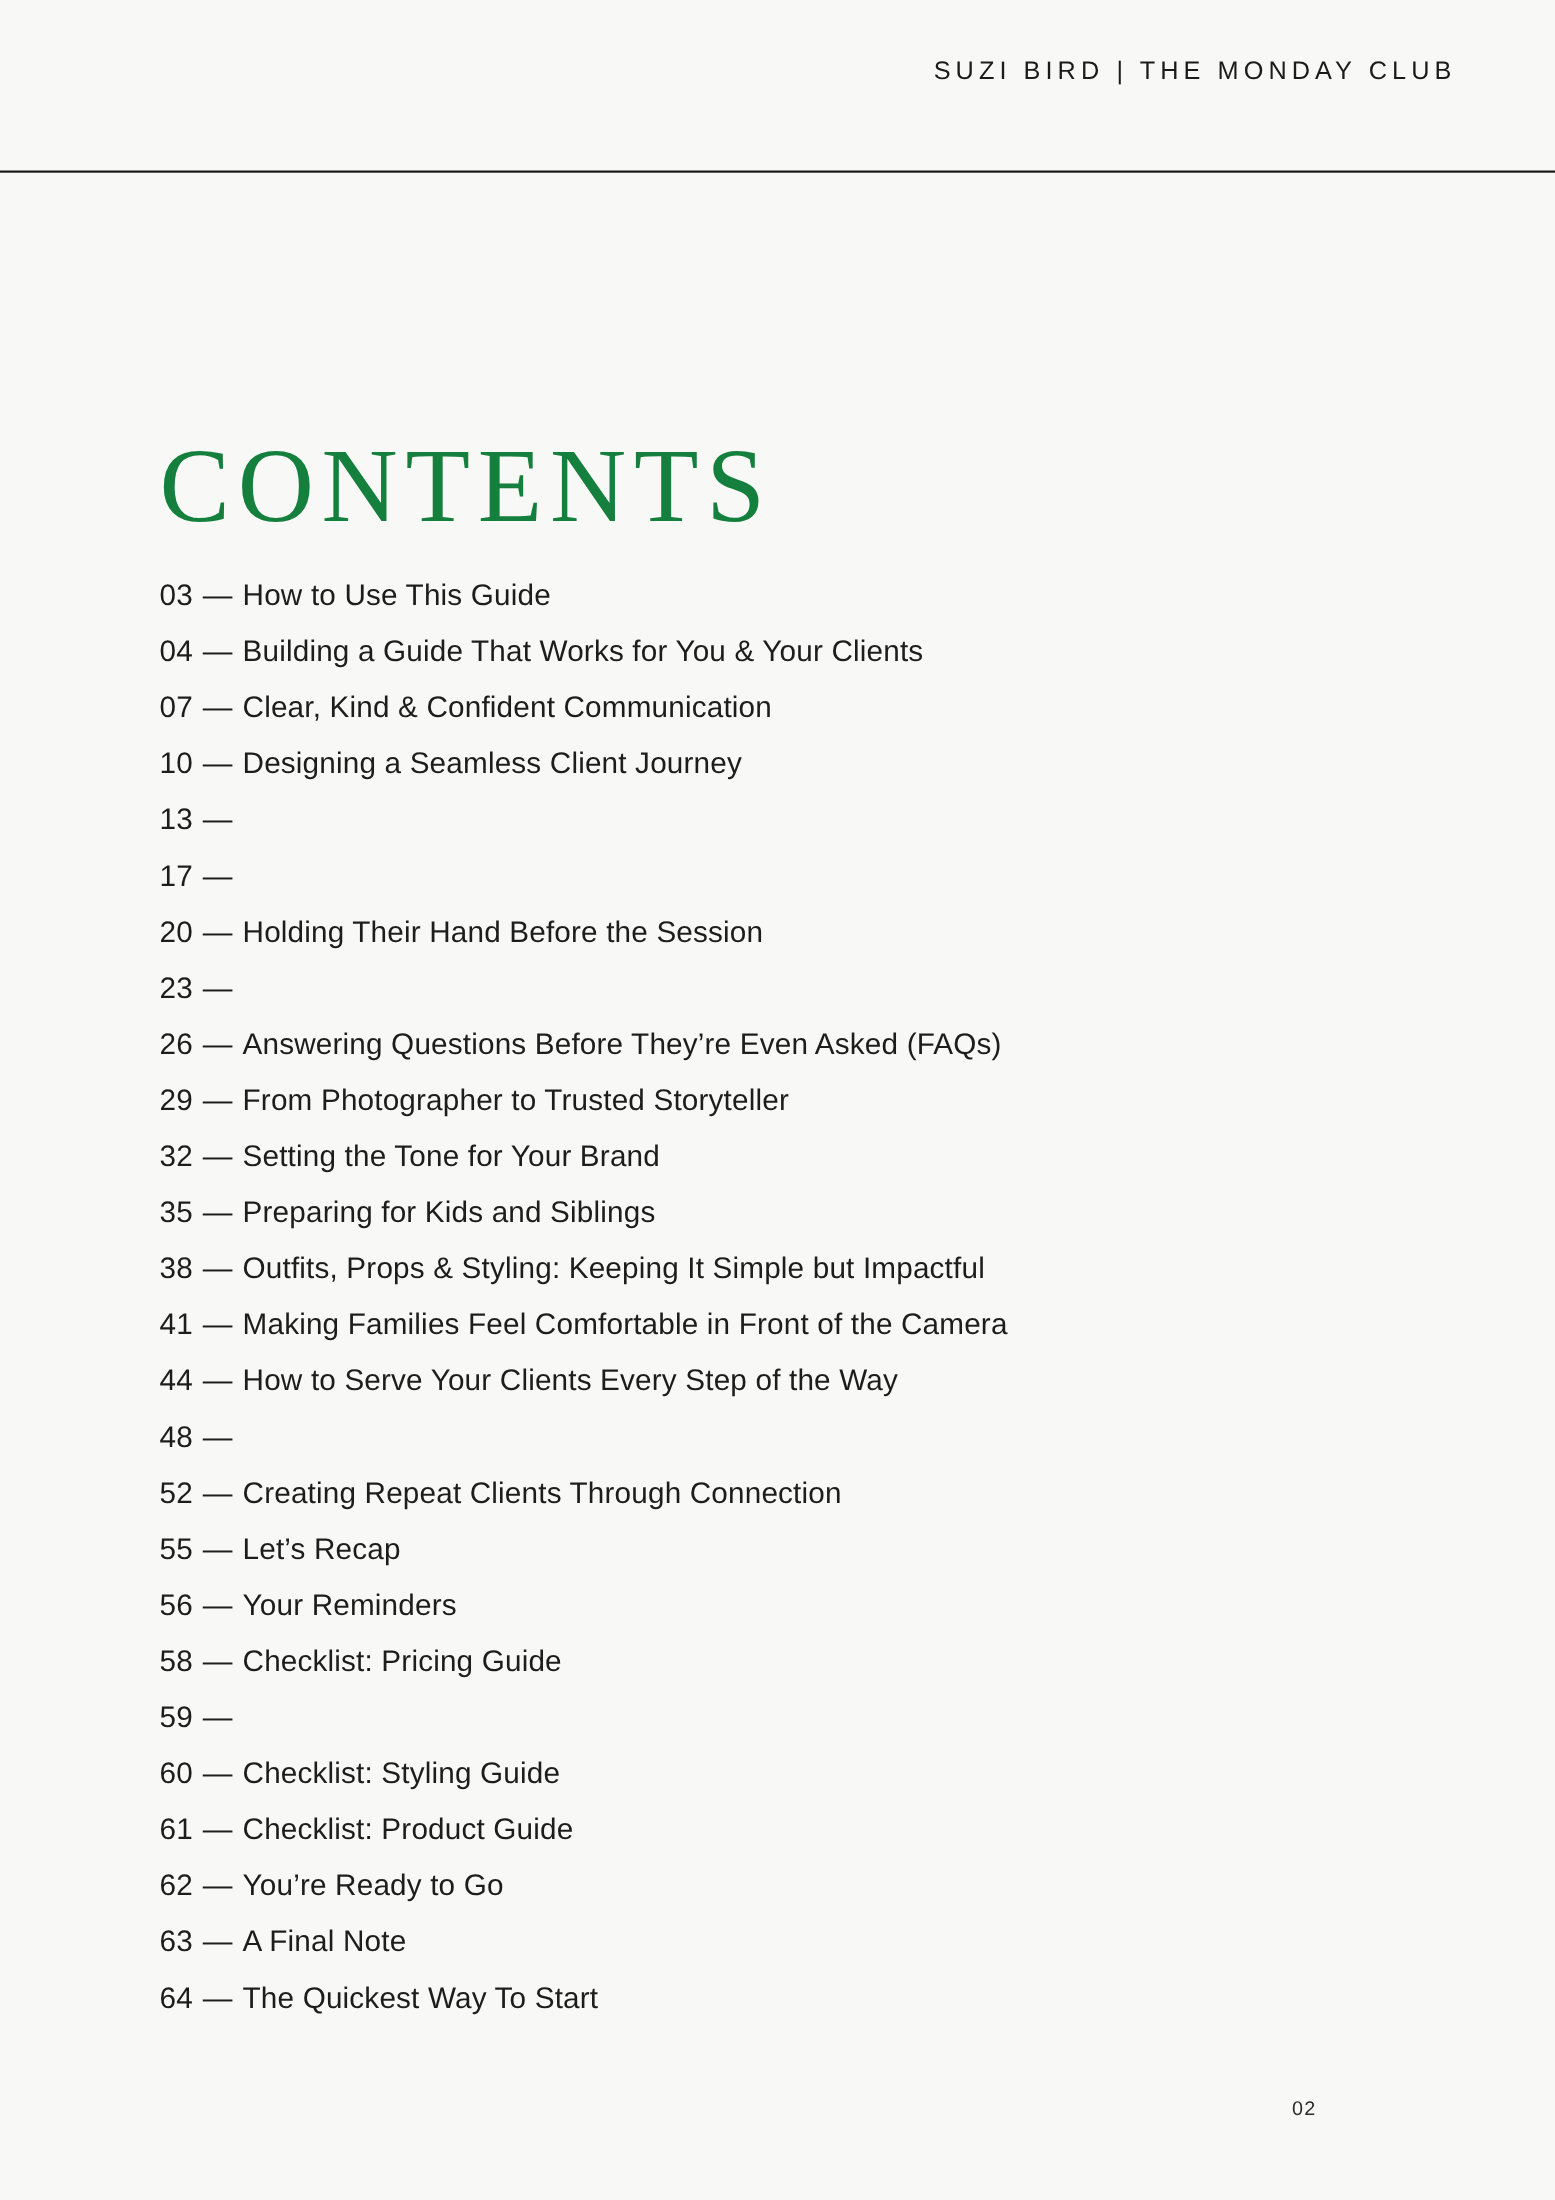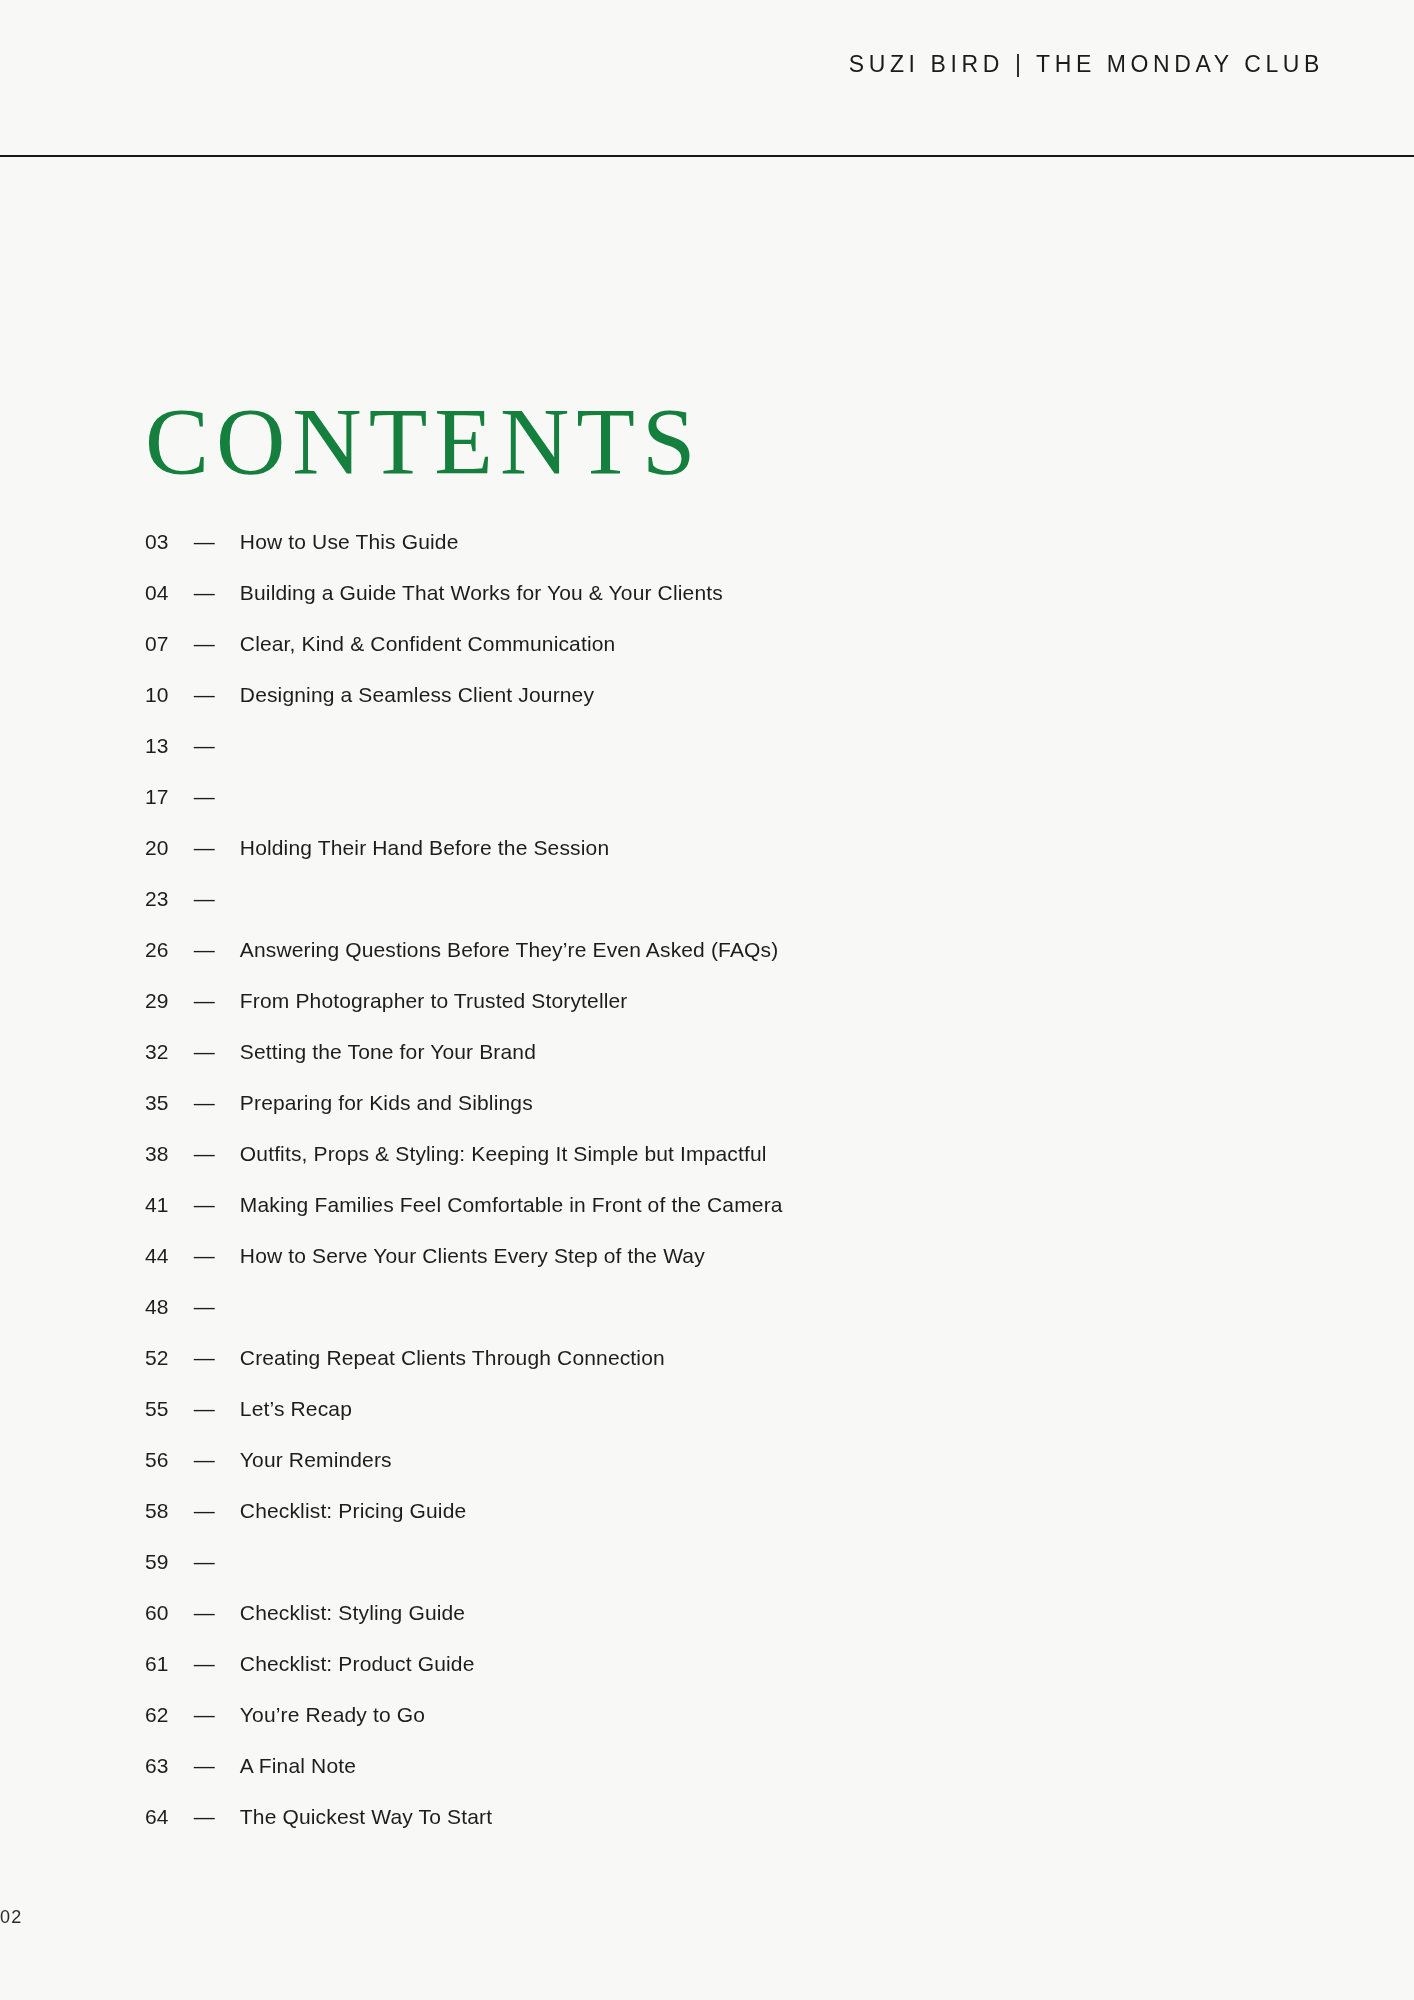--- a/index.html
+++ b/index.html
@@ -71,49 +71,49 @@
   .toc {
     position: absolute;
     top: 516px;
     left: 145px;
     width: 1150px;
   }
   .toc-item {
     display: flex;
     align-items: flex-end;
     height: 51px;
-    font-size: 21px;
+    font-size: 27px;
     font-weight: 400;
     color: #1d1d1d;
     letter-spacing: 0.15px;
     line-height: 51px;
     white-space: nowrap;
-    gap: 16px;
   }
   .toc-page {
     display: inline-block;
   }
   .toc-dash {
     display: inline-block;
     padding: 0 9px;
   }
   .toc-label {
     display: inline-block;
   }
   .page-number {
     position: absolute;
     top: 1908px;
     left: 0;
     width: 1180px;
-    text-align: left;
+    text-align: right;
     font-size: 18px;
     font-weight: 400;
     letter-spacing: 1.2px;
     color: #2b2b2b;
     line-height: 1;
+    padding-left: 17px;
   }
 </style>
 </head>
 <body>
 
 <div class="page">
 
   <div class="header">
     <div class="header-title">SUZI BIRD  |  THE MONDAY CLUB</div>
   </div>

